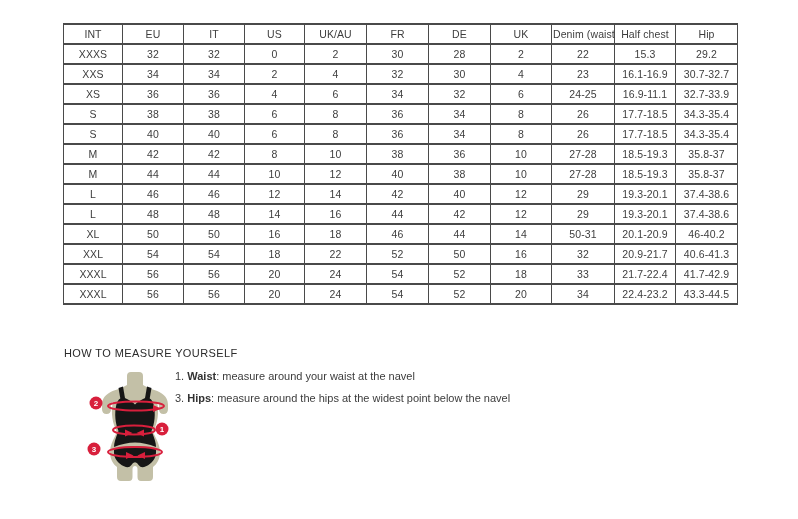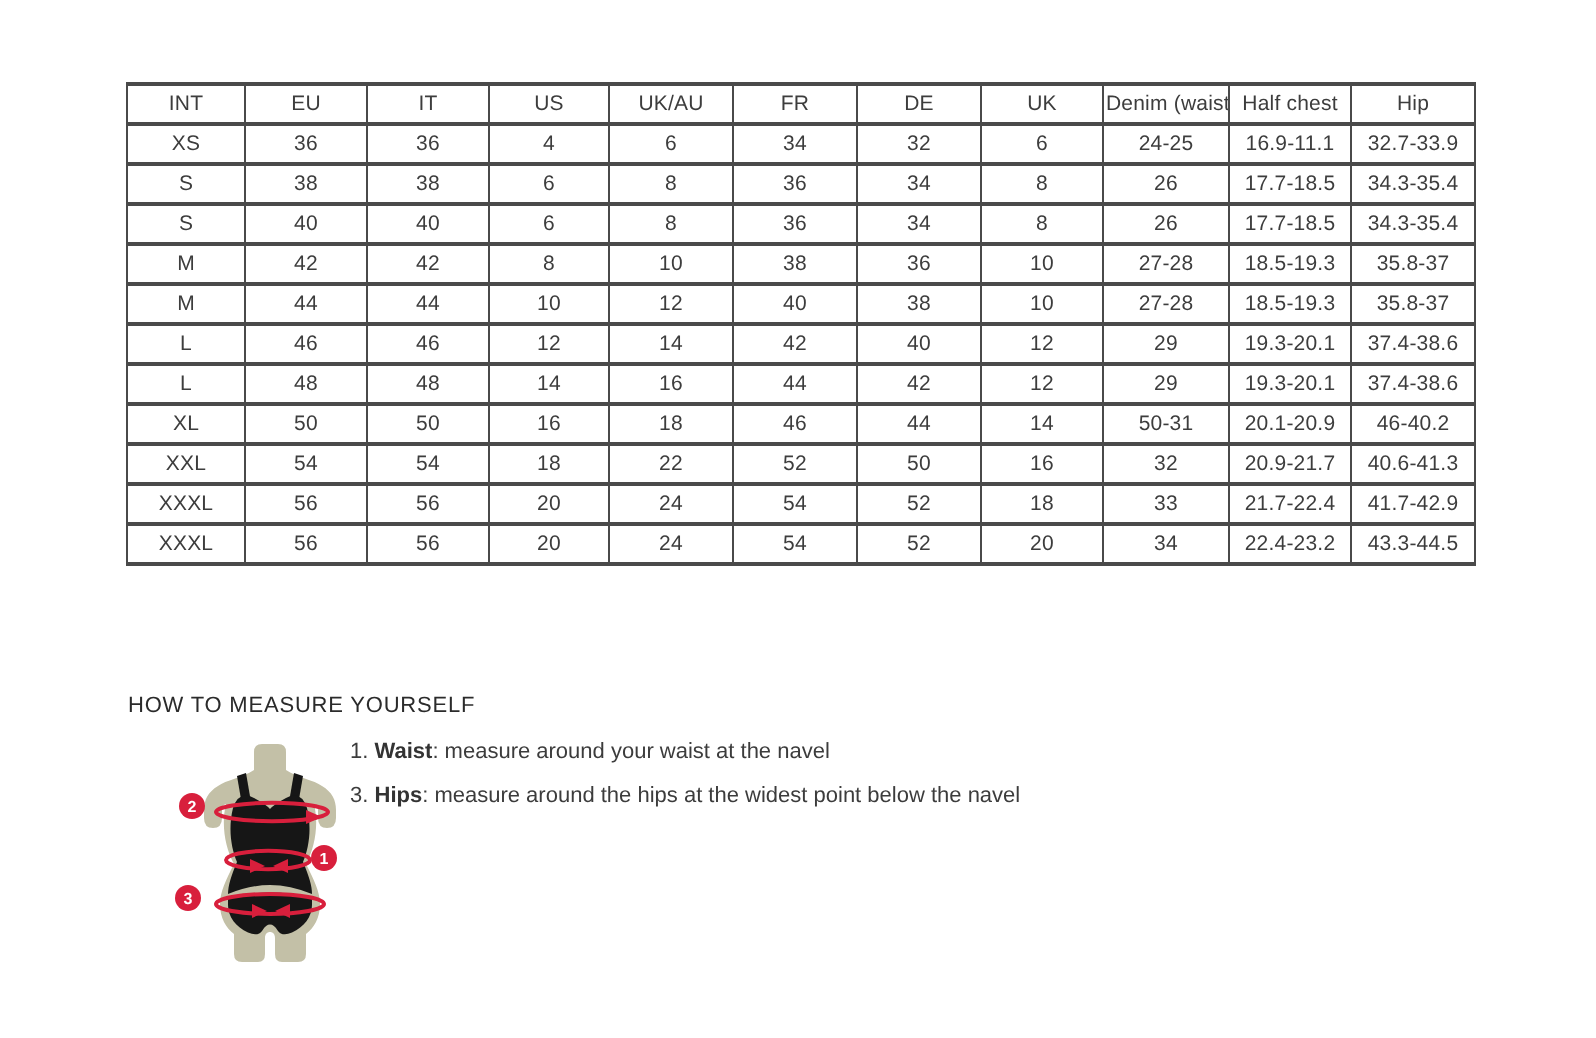--- a/index.html
+++ b/index.html
@@ -13,21 +13,21 @@
   }
   *{margin:0;padding:0;box-sizing:border-box;}
   html,body{background:#ffffff;}
   body{
     width:798px;height:519px;position:relative;overflow:hidden;
     font-family:"Liberation Sans", sans-serif;
   }
   
   .size-table{
     position:absolute;left:63px;top:23px;width:674px;
-    border-collapse:collapse;table-layout:fixed;margin-top:18px;
+    border-collapse:collapse;table-layout:fixed;
   }
   .size-table th,.size-table td{
     border-left:1px solid var(--table-border);
     border-right:1px solid var(--table-border);
     border-top:2px solid var(--table-border);
     border-bottom:2px solid var(--table-border);
     height:20px;
     text-align:center;vertical-align:middle;
     font-size:10.5px;font-weight:400;color:var(--table-text);
     font-stretch:condensed;
@@ -84,20 +84,46 @@
         <th>FR</th>
         <th>DE</th>
         <th>UK</th>
         <th>Denim (waist)</th>
         <th>Half chest</th>
         <th>Hip</th>
       </tr>
   </thead>
   <tbody id="size-table-body">
       <tr>
+        <td>XXXS</td>
+        <td>32</td>
+        <td>32</td>
+        <td>0</td>
+        <td>2</td>
+        <td>30</td>
+        <td>28</td>
+        <td>2</td>
+        <td>22</td>
+        <td>15.3</td>
+        <td>29.2</td>
+      </tr>
+      <tr>
+        <td>XXS</td>
+        <td>34</td>
+        <td>34</td>
+        <td>2</td>
+        <td>4</td>
+        <td>32</td>
+        <td>30</td>
+        <td>4</td>
+        <td>23</td>
+        <td>16.1-16.9</td>
+        <td>30.7-32.7</td>
+      </tr>
+      <tr>
         <td>XS</td>
         <td>36</td>
         <td>36</td>
         <td>4</td>
         <td>6</td>
         <td>34</td>
         <td>32</td>
         <td>6</td>
         <td>24-25</td>
         <td>16.9-11.1</td>

